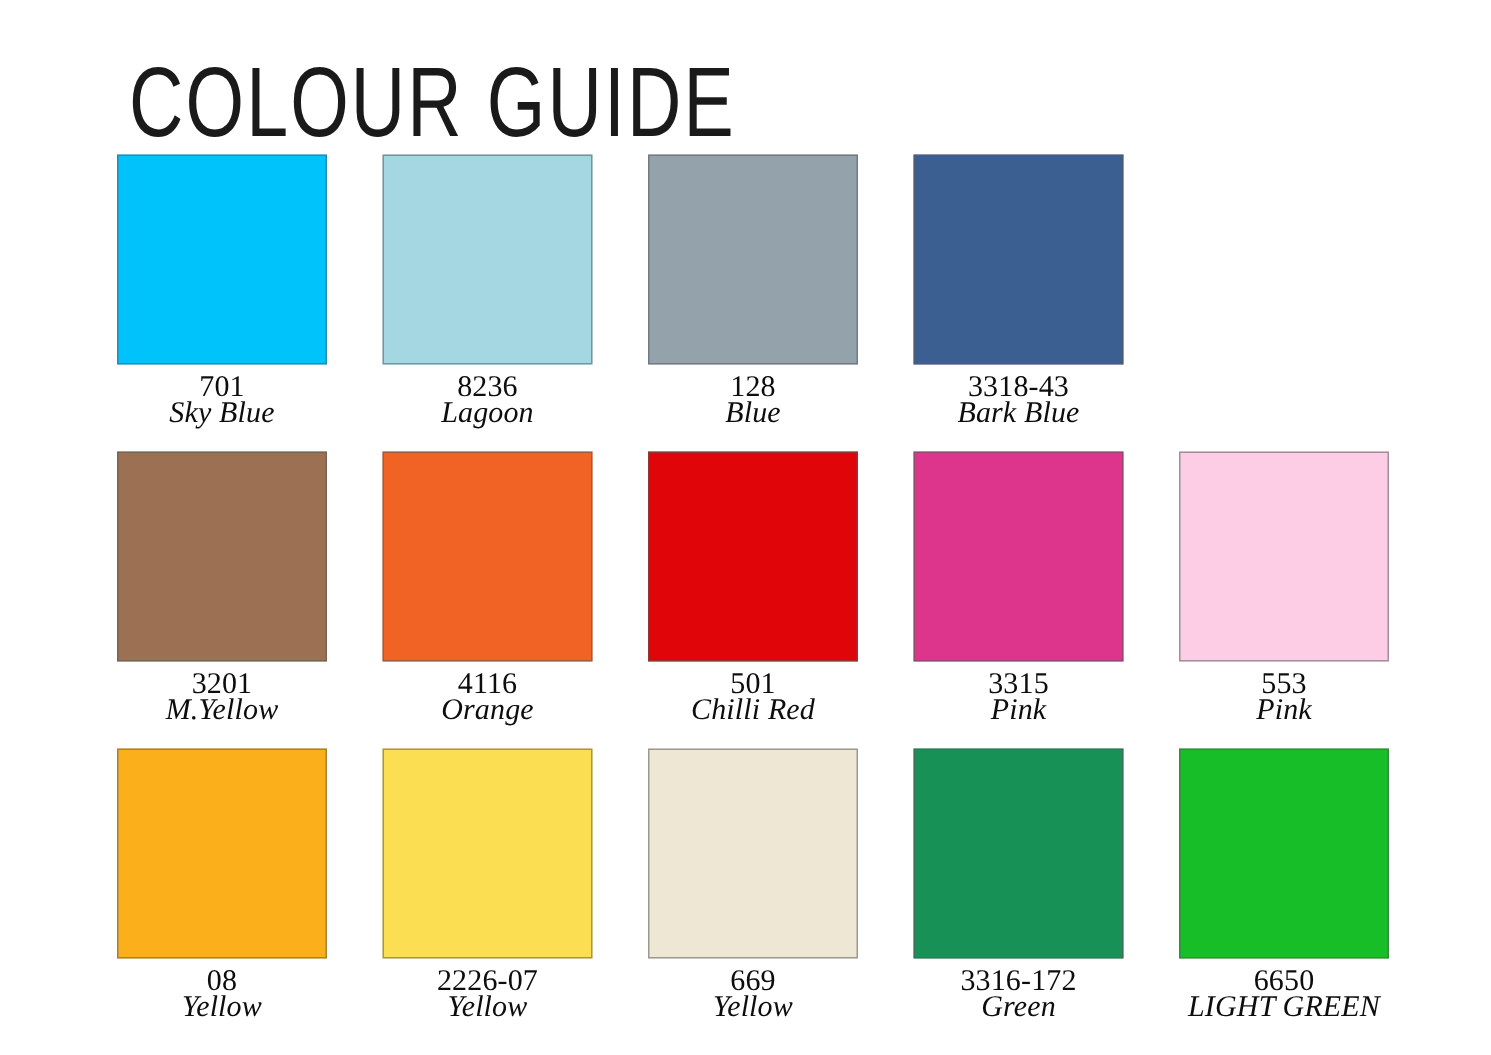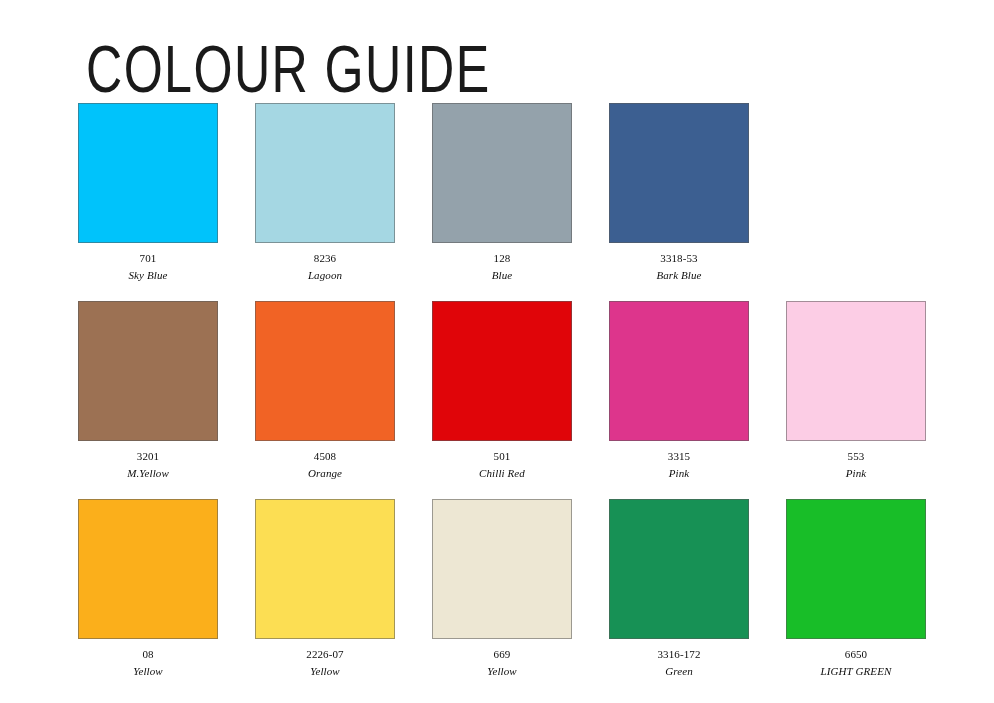--- a/index.html
+++ b/index.html
@@ -59,21 +59,21 @@
   .swatch {
     width: 140px;
     height: 140px;
     border: 1px solid rgba(90, 90, 90, 0.55);
     box-sizing: border-box;
   }
   .label {
     margin-top: 7px;
     text-align: center;
     color: #0d0d0d;
-    font-size: 11px;
+    font-size: 20px;
     line-height: 16.5px;
     letter-spacing: 0.1px;
     white-space: nowrap;
   }
   .label .code {
     display: block;
   }
   .label .cname {
     display: block;
     font-style: italic;
@@ -109,38 +109,38 @@
       <div class="cell">
         <div class="swatch" style="background-color: rgb(148, 162, 171);"></div>
         <div class="label">
           <span class="code">128</span>
           <span class="cname">Blue</span>
         </div>
       </div>
       <div class="cell">
         <div class="swatch" style="background-color: rgb(60, 95, 145);"></div>
         <div class="label">
-          <span class="code">3318-53</span>
+          <span class="code">3318-43</span>
           <span class="cname">Bark Blue</span>
         </div>
       </div>
     </div>
 
     <div class="row row-2">
       <div class="cell">
         <div class="swatch" style="background-color: rgb(156, 113, 83);"></div>
         <div class="label">
           <span class="code">3201</span>
           <span class="cname">M.Yellow</span>
         </div>
       </div>
       <div class="cell">
         <div class="swatch" style="background-color: rgb(241, 99, 37);"></div>
         <div class="label">
-          <span class="code">4508</span>
+          <span class="code">4116</span>
           <span class="cname">Orange</span>
         </div>
       </div>
       <div class="cell">
         <div class="swatch" style="background-color: rgb(224, 5, 9);"></div>
         <div class="label">
           <span class="code">501</span>
           <span class="cname">Chilli Red</span>
         </div>
       </div>

